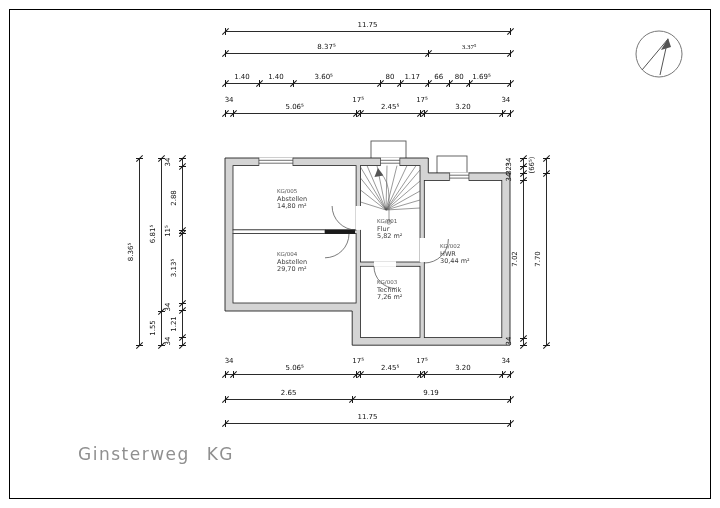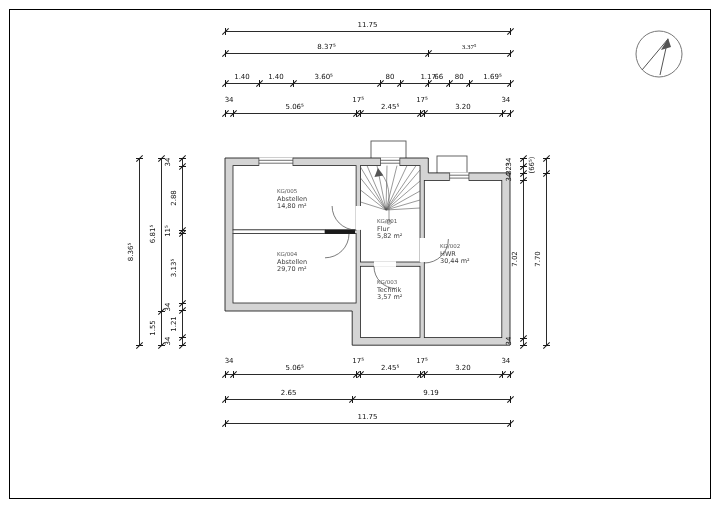--- a/index.html
+++ b/index.html
@@ -97,20 +97,21 @@
     <polygon points="378,168 374.5,177 383.5,175.5" fill="#555"></polygon>
   </svg>
 
   <svg class="north" width="52" height="52" viewBox="0 0 52 52">
     <circle cx="26" cy="26" r="23" fill="none" stroke="#777" stroke-width="1"></circle>
     <line x1="9" y1="42" x2="35" y2="11" stroke="#555" stroke-width="1"></line>
     <line x1="35" y1="11" x2="27" y2="47" stroke="#555" stroke-width="1"></line>
     <polygon points="35,10 28,22 38,19" fill="#555"></polygon>
   </svg>
 
+  <div class="title">Ginsterweg KG</div>
 
   <div id="annotations">
       <div class="chain-line" style="left: 225px; top: 31px; width: 285px; height: 1px;"></div>
       <div class="tick-s" style="left: 225px; top: 27px;"></div>
       <div class="tick-p" style="left: 225px; top: 27.5px; width: 1px; height: 7px;"></div>
       <div class="tick-s" style="left: 510px; top: 27px;"></div>
       <div class="tick-p" style="left: 510px; top: 27.5px; width: 1px; height: 7px;"></div>
       <div class="dim-label" style="left: 205px; width: 325px; top: 21px;">11.75</div>
       <div class="chain-line" style="left: 225px; top: 53px; width: 285px; height: 1px;"></div>
       <div class="tick-s" style="left: 225px; top: 49px;"></div>
@@ -137,24 +138,24 @@
       <div class="tick-s" style="left: 449.483px; top: 79px;"></div>
       <div class="tick-p" style="left: 449.483px; top: 79.5px; width: 1px; height: 7px;"></div>
       <div class="tick-s" style="left: 468.887px; top: 79px;"></div>
       <div class="tick-p" style="left: 468.887px; top: 79.5px; width: 1px; height: 7px;"></div>
       <div class="tick-s" style="left: 510px; top: 79px;"></div>
       <div class="tick-p" style="left: 510px; top: 79.5px; width: 1px; height: 7px;"></div>
       <div class="dim-label" style="left: 205px; width: 73.9574px; top: 73px;">1.40</div>
       <div class="dim-label" style="left: 238.957px; width: 73.9574px; top: 73px;">1.40</div>
       <div class="dim-label" style="left: 260px; width: 127.44px; top: 73px;">3.60⁵</div>
       <div class="dim-label" style="left: 360.355px; width: 59.4043px; top: 73px;">80</div>
-      <div class="dim-label" style="left: 394px; width: 68.3787px; top: 73px;">1.17</div>
+      <div class="dim-label" style="left: 378px; width: 68.3787px; top: 73px;">1.17</div>
       <div class="dim-label" style="left: 408.138px; width: 61.3447px; top: 73px;">66</div>
       <div class="dim-label" style="left: 429.483px; width: 59.4043px; top: 73px;">80</div>
-      <div class="dim-label" style="left: 452px; width: 81.1128px; top: 73px;">1.69⁵</div>
+      <div class="dim-label" style="left: 441px; width: 81.1128px; top: 73px;">1.69⁵</div>
       <div class="chain-line" style="left: 225px; top: 113px; width: 285px; height: 1px;"></div>
       <div class="tick-s" style="left: 225px; top: 109px;"></div>
       <div class="tick-p" style="left: 225px; top: 109.5px; width: 1px; height: 7px;"></div>
       <div class="tick-s" style="left: 233.247px; top: 109px;"></div>
       <div class="tick-p" style="left: 233.247px; top: 109.5px; width: 1px; height: 7px;"></div>
       <div class="tick-s" style="left: 356.1px; top: 109px;"></div>
       <div class="tick-p" style="left: 356.1px; top: 109.5px; width: 1px; height: 7px;"></div>
       <div class="tick-s" style="left: 360.345px; top: 109px;"></div>
       <div class="tick-p" style="left: 360.345px; top: 109.5px; width: 1px; height: 7px;"></div>
       <div class="tick-s" style="left: 419.891px; top: 109px;"></div>
@@ -293,16 +294,16 @@
         <div class="area">5,82 m²</div>
       </div>
       <div class="room-label" style="left: 440px; top: 243px;">
         <div class="code">KG/002</div>
         <div class="name">HWR</div>
         <div class="area">30,44 m²</div>
       </div>
       <div class="room-label" style="left: 377px; top: 279px;">
         <div class="code">KG/003</div>
         <div class="name">Technik</div>
-        <div class="area">3,57 m²</div>
+        <div class="area">7,26 m²</div>
       </div>
     </div>
 </div>
 
 </body></html>

